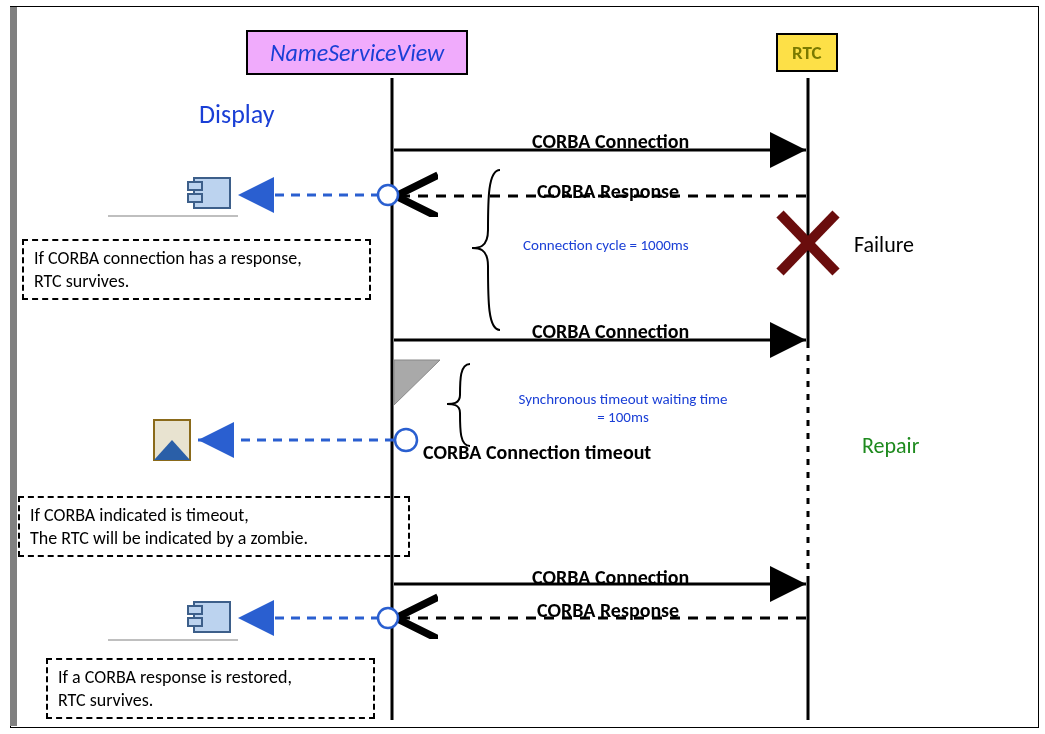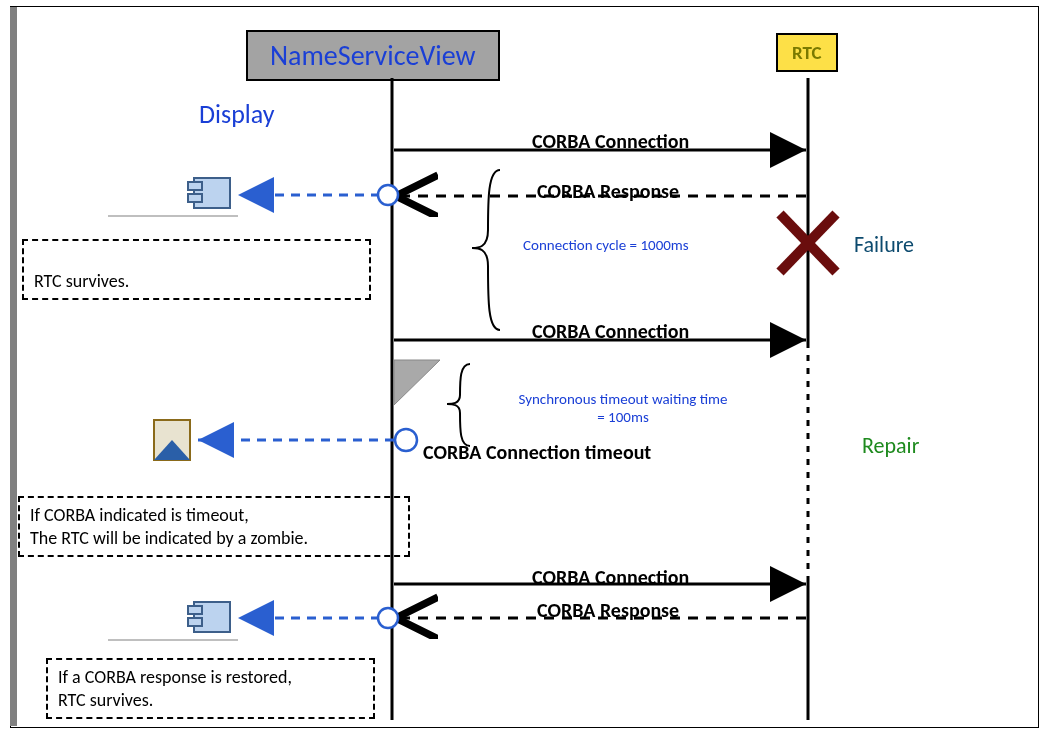--- a/index.html
+++ b/index.html
@@ -1,26 +1,26 @@
 <!DOCTYPE html>
 <html><head>
 <meta charset="utf-8">
 <style>
   html, body { margin: 0; padding: 0; }
   body { width: 1045px; height: 734px; background: #fff; position: relative; font-family: Calibri, Arial, sans-serif; }
   .frame { position: absolute; left: 10px; top: 6px; width: 1027px; height: 720px; border: 1px solid #000; }
   .leftbar { position: absolute; left: 10px; top: 7px; width: 7px; height: 719px; background: #808080; }
   .abs { position: absolute; }
-  .box-nsv { border: 2px solid #000; padding: 6px 22px; font-size: 28px; color: #1a3fd6; background: #a3a3a3; }
+  .box-nsv { border: 2px solid #000; padding: 6px 22px; font-size: 24px; color: #1a3fd6; background: #f0abfc; font-style: italic; }
   .box-rtc { border: 2px solid #000; padding: 6px 14px; font-size: 19px; color: #7a7a00; font-weight: bold; background: #fde047; }
   .note { border: 2px dashed #000; padding: 6px 10px; font-size: 18px; line-height: 1.25; background: #fff; }
   .msg { font-size: 20px; font-weight: bold; margin-top: 11px; }
   .ann { font-size: 15px; color: #1a3fd6; text-align: center; }
   .display { font-size: 26px; color: #1a3fd6; margin-left: 21px; }
-  .failure { font-size: 22px; color: #0c4a6e; }
+  .failure { font-size: 22px; color: #000000; }
   .repair  { font-size: 22px; color: #1e8a1e; }
   svg { position: absolute; left: 0; top: 0; }
 </style>
 </head>
 <body>
 
 <div class="frame"></div>
 <div class="leftbar"></div>
 
 <div class="abs box-nsv" style="left:246px; top:30px;">NameServiceView</div>
@@ -38,21 +38,21 @@
 <div class="abs ann" style="left:523px; top:236px;">Connection cycle = 1000ms</div>
 <div class="abs ann" style="left:478px; top:390px; width:290px;">
   <span>Synchronous timeout waiting time</span><br>
   <span>= 100ms</span>
 </div>
 
 <div class="abs failure" style="left:854px; top:231px;">Failure</div>
 <div class="abs repair" style="left:862px; top:432px;">Repair</div>
 
 <div class="abs note" style="left:22px; top:239px; width:325px;">
-  <br>
+  <span>If CORBA connection has a response,</span><br>
   <span>RTC survives.</span>
 </div>
 <div class="abs note" style="left:18px; top:496px; width:368px;">
   <span>If CORBA indicated is timeout,</span><br>
   <span>The RTC will be indicated by a zombie.</span>
 </div>
 <div class="abs note" style="left:46px; top:658px; width:305px;">
   <span>If a CORBA response is restored,</span><br>
   <span>RTC survives.</span>
 </div>

